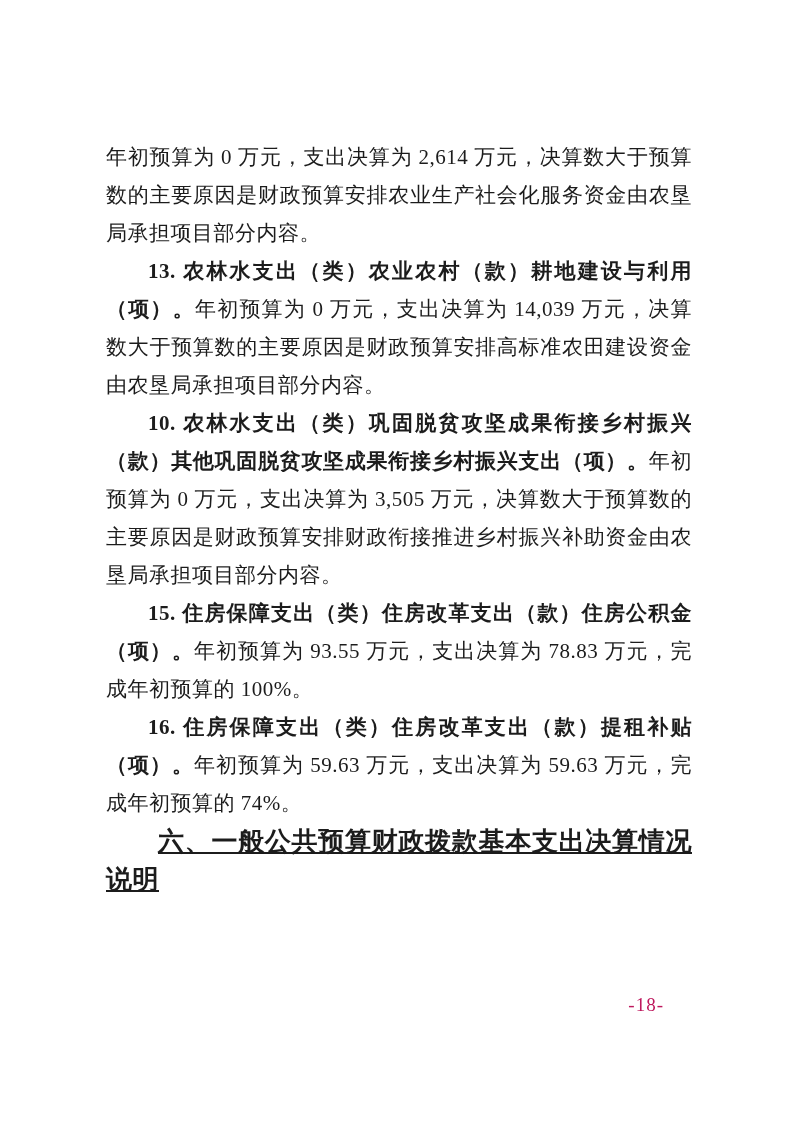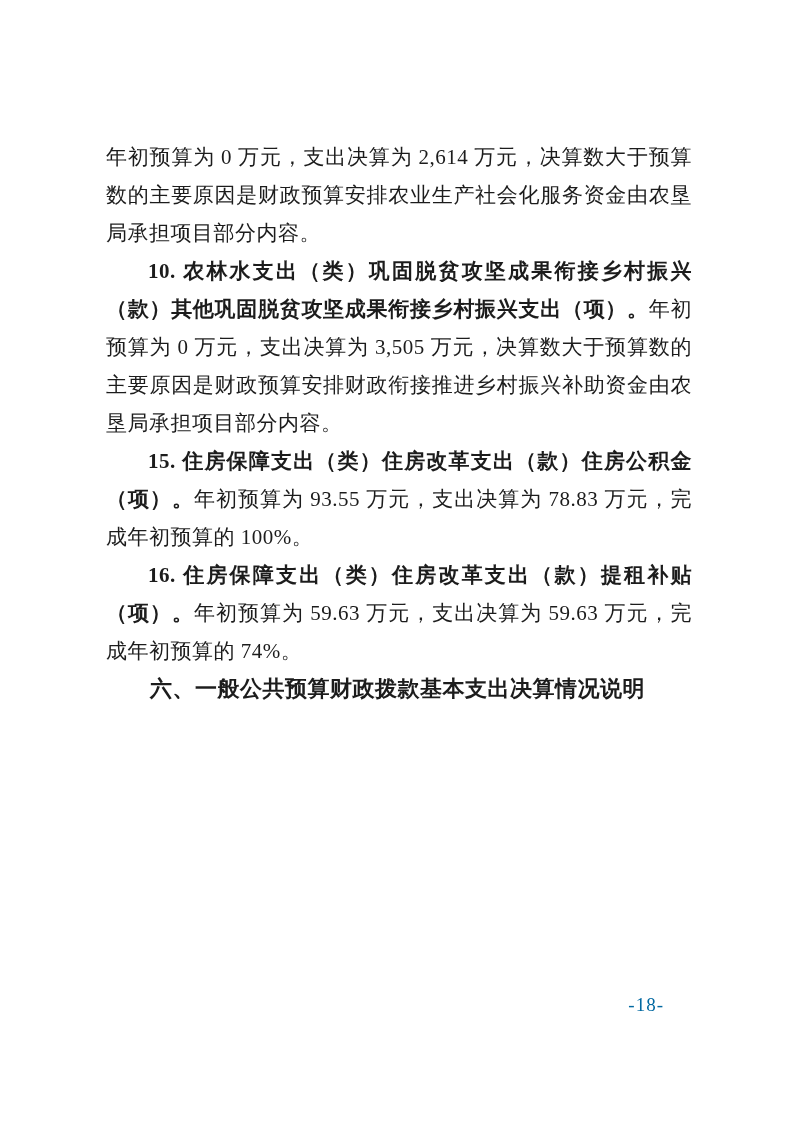--- a/index.html
+++ b/index.html
@@ -33,41 +33,43 @@
   }
   .indent {
     text-indent: 2em;
   }
   .para b {
     font-weight: 700;
   }
   .heading-six {
     font-family: "Liberation Sans", "DejaVu Sans", sans-serif;
     font-weight: 700;
-    font-size: 22px;
+    font-size: 26px;
+    text-decoration: underline;
   }
   .page-number {
     position: absolute;
     top: 990px;
     right: 102px;
     font-size: 19px;
     line-height: 30px;
     font-family: "Liberation Serif", "DejaVu Serif", serif;
-    color: #0369a1;
+    color: #be185d;
     letter-spacing: 1px;
   }
 </style>
 </head>
 <body>
 
 <div class="page">
   <div class="content">
 
     <p class="para">年初预算为 0 万元，支出决算为 2,614 万元，决算数大于预算数的主要原因是财政预算安排农业生产社会化服务资金由农垦局承担项目部分内容。</p>
 
+    <p class="para indent"><b>13. 农林水支出（类）农业农村（款）耕地建设与利用（项）。</b><span>年初预算为 0 万元，支出决算为 14,039 万元，决算数大于预算数的主要原因是财政预算安排高标准农田建设资金由农垦局承担项目部分内容。</span></p>
 
     <p class="para indent"><b>10. 农林水支出（类）巩固脱贫攻坚成果衔接乡村振兴（款）其他巩固脱贫攻坚成果衔接乡村振兴支出（项）。</b><span>年初预算为 0 万元，支出决算为 3,505 万元，决算数大于预算数的主要原因是财政预算安排财政衔接推进乡村振兴补助资金由农垦局承担项目部分内容。</span></p>
 
     <p class="para indent"><b>15. 住房保障支出（类）住房改革支出（款）住房公积金（项）。</b><span>年初预算为 93.55 万元，支出决算为 78.83 万元，完成年初预算的 100%。</span></p>
 
     <p class="para indent"><b>16. 住房保障支出（类）住房改革支出（款）提租补贴（项）。</b><span>年初预算为 59.63 万元，支出决算为 59.63 万元，完成年初预算的 74%。</span></p>
 
     <p class="para indent heading-six">六、一般公共预算财政拨款基本支出决算情况说明</p>
 
 

